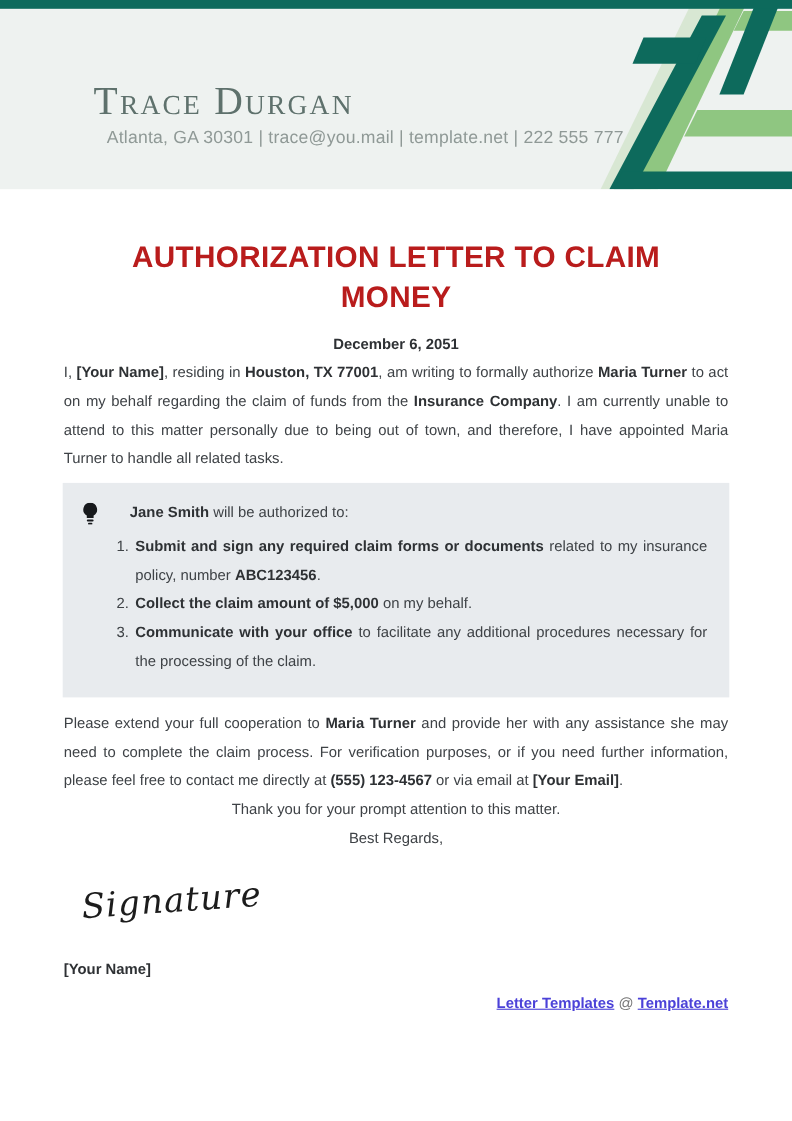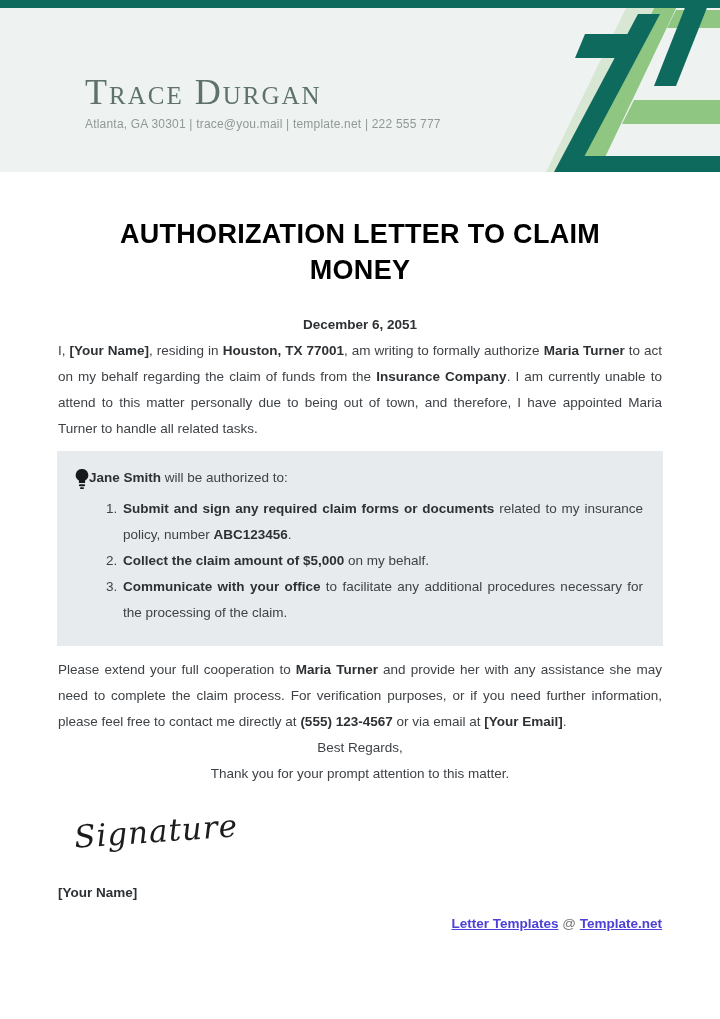--- a/index.html
+++ b/index.html
@@ -6,34 +6,34 @@
   .page{position:relative;width:720px;height:1019px;background:#ffffff;overflow:hidden;
         font-family:"Liberation Sans",sans-serif;color:#3e4246;}
 
   
   .header{position:relative;width:720px;height:172px;background:#eef2f0;}
   .topbar{position:absolute;top:0;left:0;width:720px;height:8px;background:#0d6a5c;z-index:3;}
   .decor{position:absolute;top:0;right:0;width:190px;height:172px;z-index:2;}
   .brand{position:absolute;left:85px;top:74px;z-index:4;}
   .brand-name{font-family:"Liberation Serif",serif;font-variant:small-caps;
               font-size:36px;line-height:36px;letter-spacing:2px;color:#5e716c;}
-  .brand-contact{margin-top:7px;font-size:12px;letter-spacing:.2px;color:#8f9996;}
+  .brand-contact{margin-top:7px;font-size:16px;letter-spacing:.2px;color:#8f9996;margin-left:12px;}
 
   
   .content{padding:0 58px;}
-  .title{max-width:540px;margin:44px auto 24px;text-align:center;
-         font-size:27px;line-height:36px;font-weight:bold;letter-spacing:.3px;color:#000000;}
+  .title{max-width:540px;margin:44px auto 12px;text-align:center;
+         font-size:27px;line-height:36px;font-weight:bold;letter-spacing:.3px;color:#b91c1c;}
   .line,.para{font-size:13.5px;line-height:26px;margin:0;text-align:center;}
   .bold{font-weight:bold;color:#2e3134;}
   .para{text-align:justify;}
   b{color:#2e3134;}
 
   
   .box{background:#e8ebee;margin:9px -1px 11px;padding:15px 20px 20px 18px;}
-  .box-lead{display:flex;align-items:flex-start;gap:0;font-size:13.5px;line-height:24px;}
+  .box-lead{display:flex;align-items:flex-start;gap:29px;font-size:13.5px;line-height:24px;}
   .bulb{flex:0 0 auto;margin-top:3px;}
   .box ol{margin:6px 0 0;padding-left:46px;}
   .box li{font-size:13.5px;line-height:26px;text-align:justify;padding-left:2px;}
 
   
   .regards{margin-top:0;}
   .signature{display:inline-block;margin:26px 0 0 16px;font-family:"DejaVu Serif",serif;
              font-style:italic;font-size:31px;letter-spacing:1px;color:#1c1c1c;
              transform:rotate(-4deg);}
   .signer{margin-top:36px;font-size:13.5px;font-weight:bold;color:#2e3134;}
@@ -88,22 +88,22 @@
       </div>
       <ol>
         <li><b>Submit and sign any required claim forms or documents</b><span> related to my insurance policy, number </span><b>ABC123456</b><span>.</span></li>
         <li><b>Collect the claim amount of $5,000</b><span> on my behalf.</span></li>
         <li><b>Communicate with your office</b><span> to facilitate any additional procedures necessary for the processing of the claim.</span></li>
       </ol>
     </div>
 
     <p class="para"><span>Please extend your full cooperation to </span><b>Maria Turner</b><span> and provide her with any assistance she may need to complete the claim process. For verification purposes, or if you need further information, please feel free to contact me directly at </span><b>(555) 123-4567</b><span> or via email at </span><b>[Your Email]</b><span>.</span></p>
 
+    <p class="line">Thank you for your prompt attention to this matter.</p>
     <p class="line regards">Best Regards,</p>
-    <p class="line">Thank you for your prompt attention to this matter.</p>
 
     <div>
       <span class="signature">Signature</span>
     </div>
 
     <p class="signer">[Your Name]</p>
 
     <div class="footer">
       <a>Letter Templates</a>
       <span>@</span>

